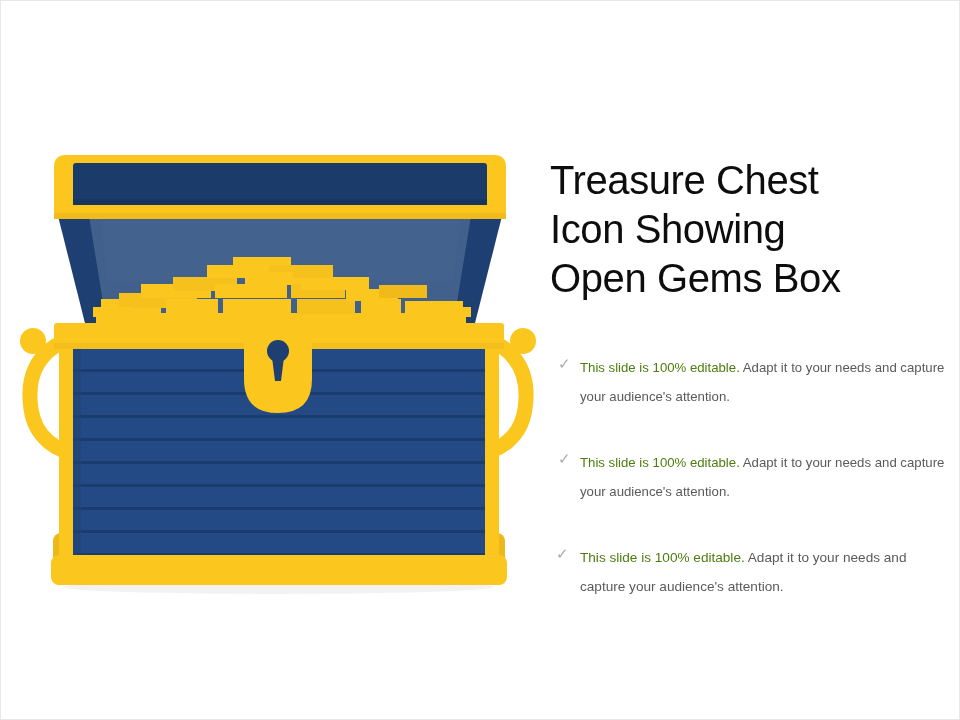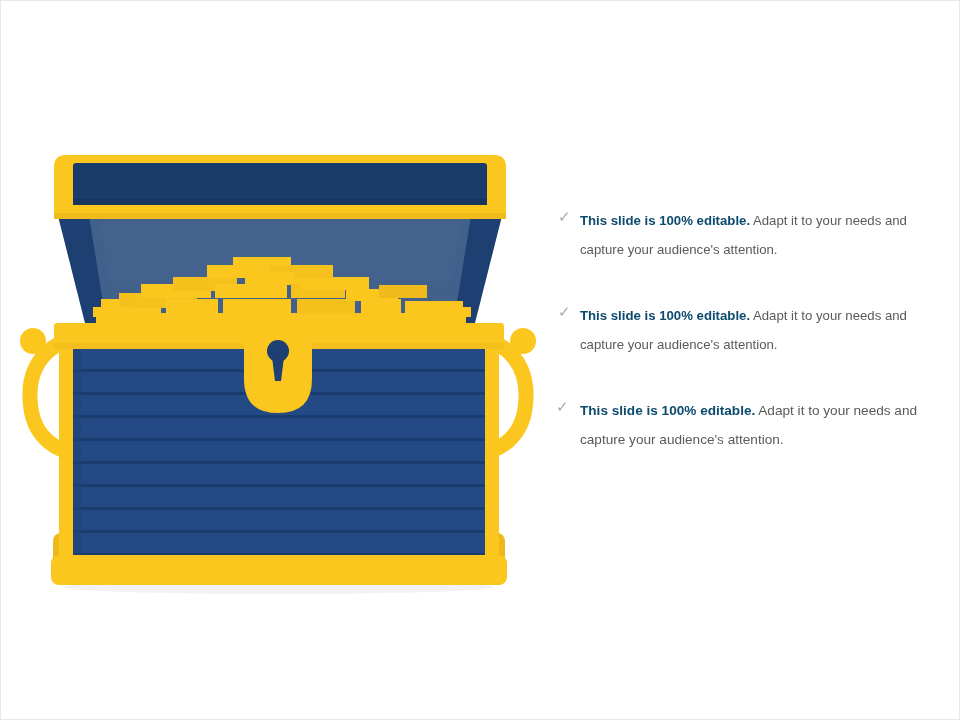--- a/index.html
+++ b/index.html
@@ -73,22 +73,22 @@
     padding-left: 8px;
     box-sizing: border-box;
   }
   .bullet-text {
     flex: 1 1 auto;
     font-size: 13.2px;
     line-height: 29px;
     color: #5a5a5a;
   }
   .bullet-text .lead {
-    font-weight: bold;
-    color: #0c4a6e;
+    font-weight: normal;
+    color: #4d7c0f;
   }
   
   .bullet.b3 .bullet-text { font-size: 13.6px; }
   .bullet.b3 .bullet-check { padding-left: 6px; }
 </style>
 </head>
 <body>
 
 <div id="slide">
 
@@ -199,20 +199,23 @@
 
           <circle cx="277" cy="210" r="11" fill="#1d3f71"></circle>
           <path d="M271 216 L283 216 L280 240 L274 240 Z" fill="#1d3f71"></path>
         </g>
       </g>
     </svg>
   </div>
 
   <div id="content">
 
+    <h1 id="title">Treasure Chest
+Icon Showing
+Open Gems Box</h1>
 
     <div id="bullets">
 
       <div class="bullet b1">
         <span class="bullet-check">✓</span>
         <span class="bullet-text"><span class="lead">This slide is 100% editable.</span><span> Adapt it to your needs and capture your audience's attention.</span></span>
       </div>
 
       <div class="bullet b2">
         <span class="bullet-check">✓</span>

